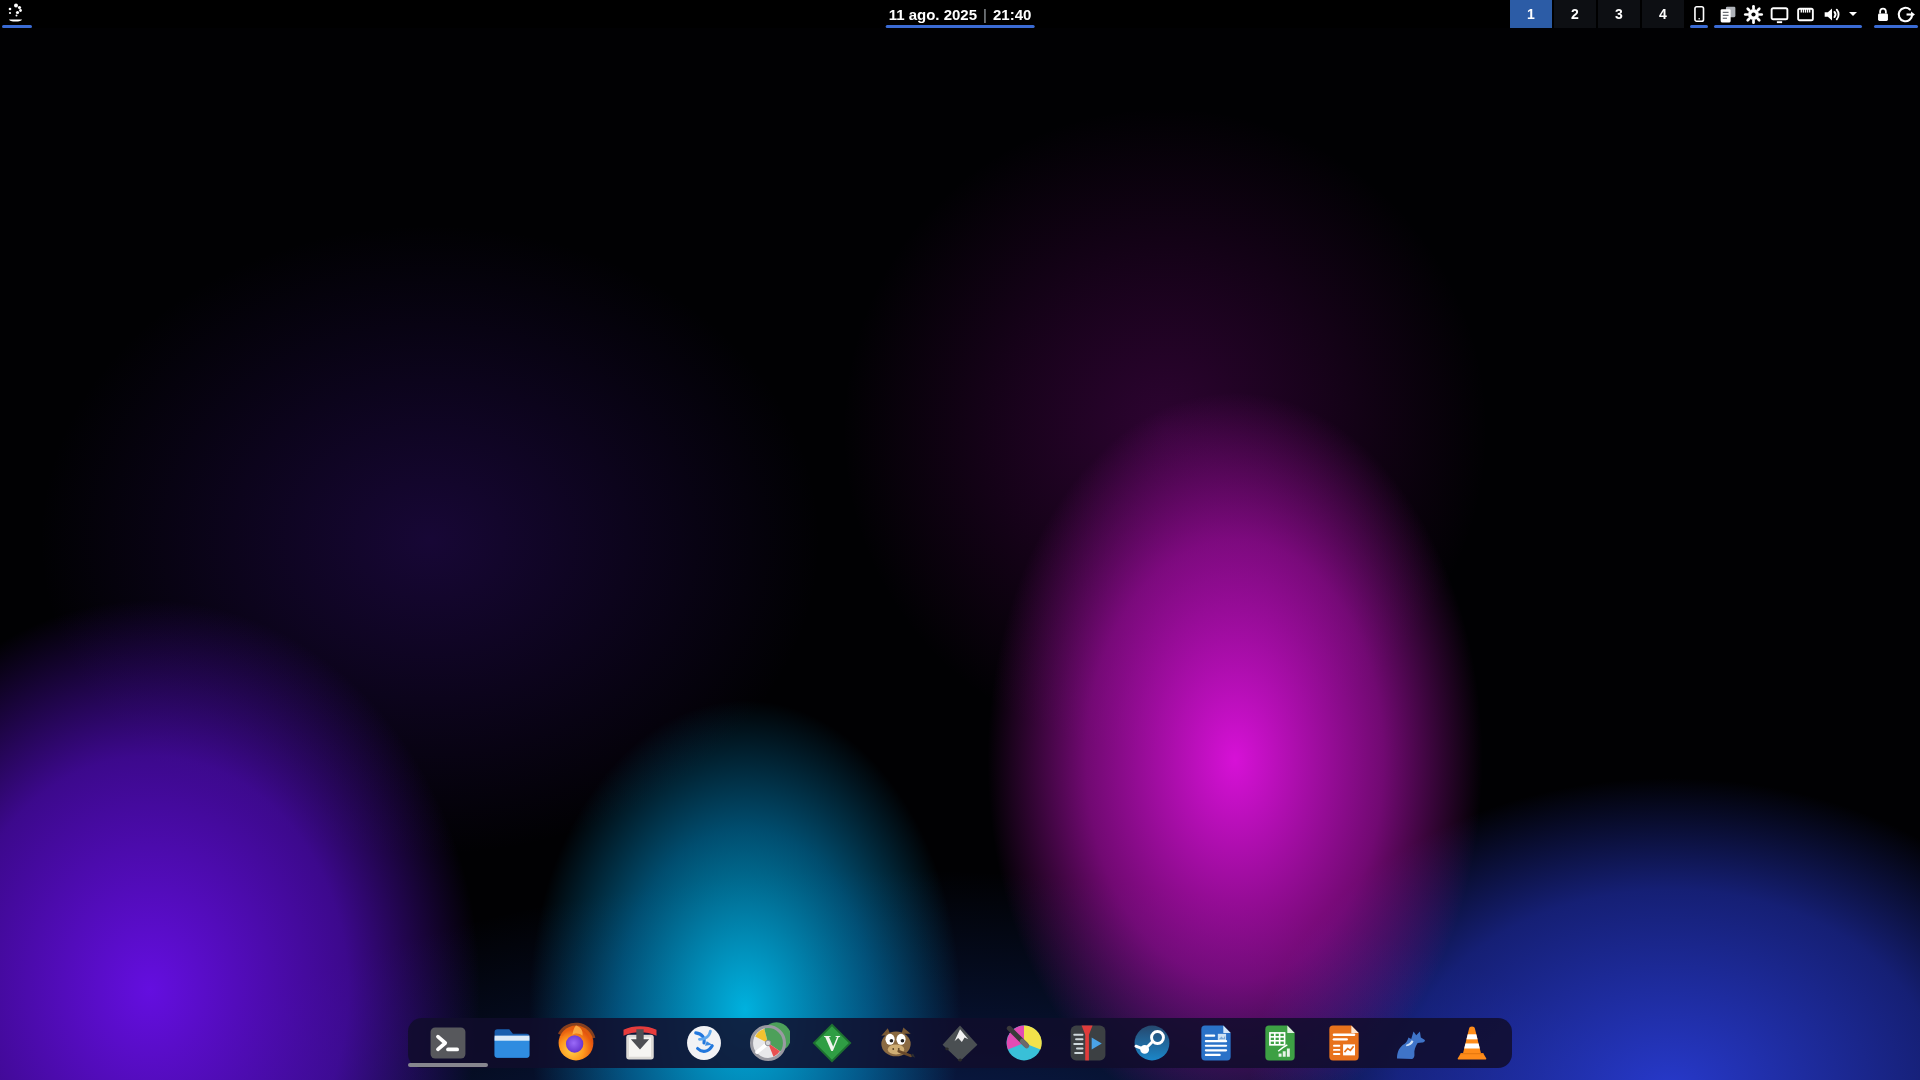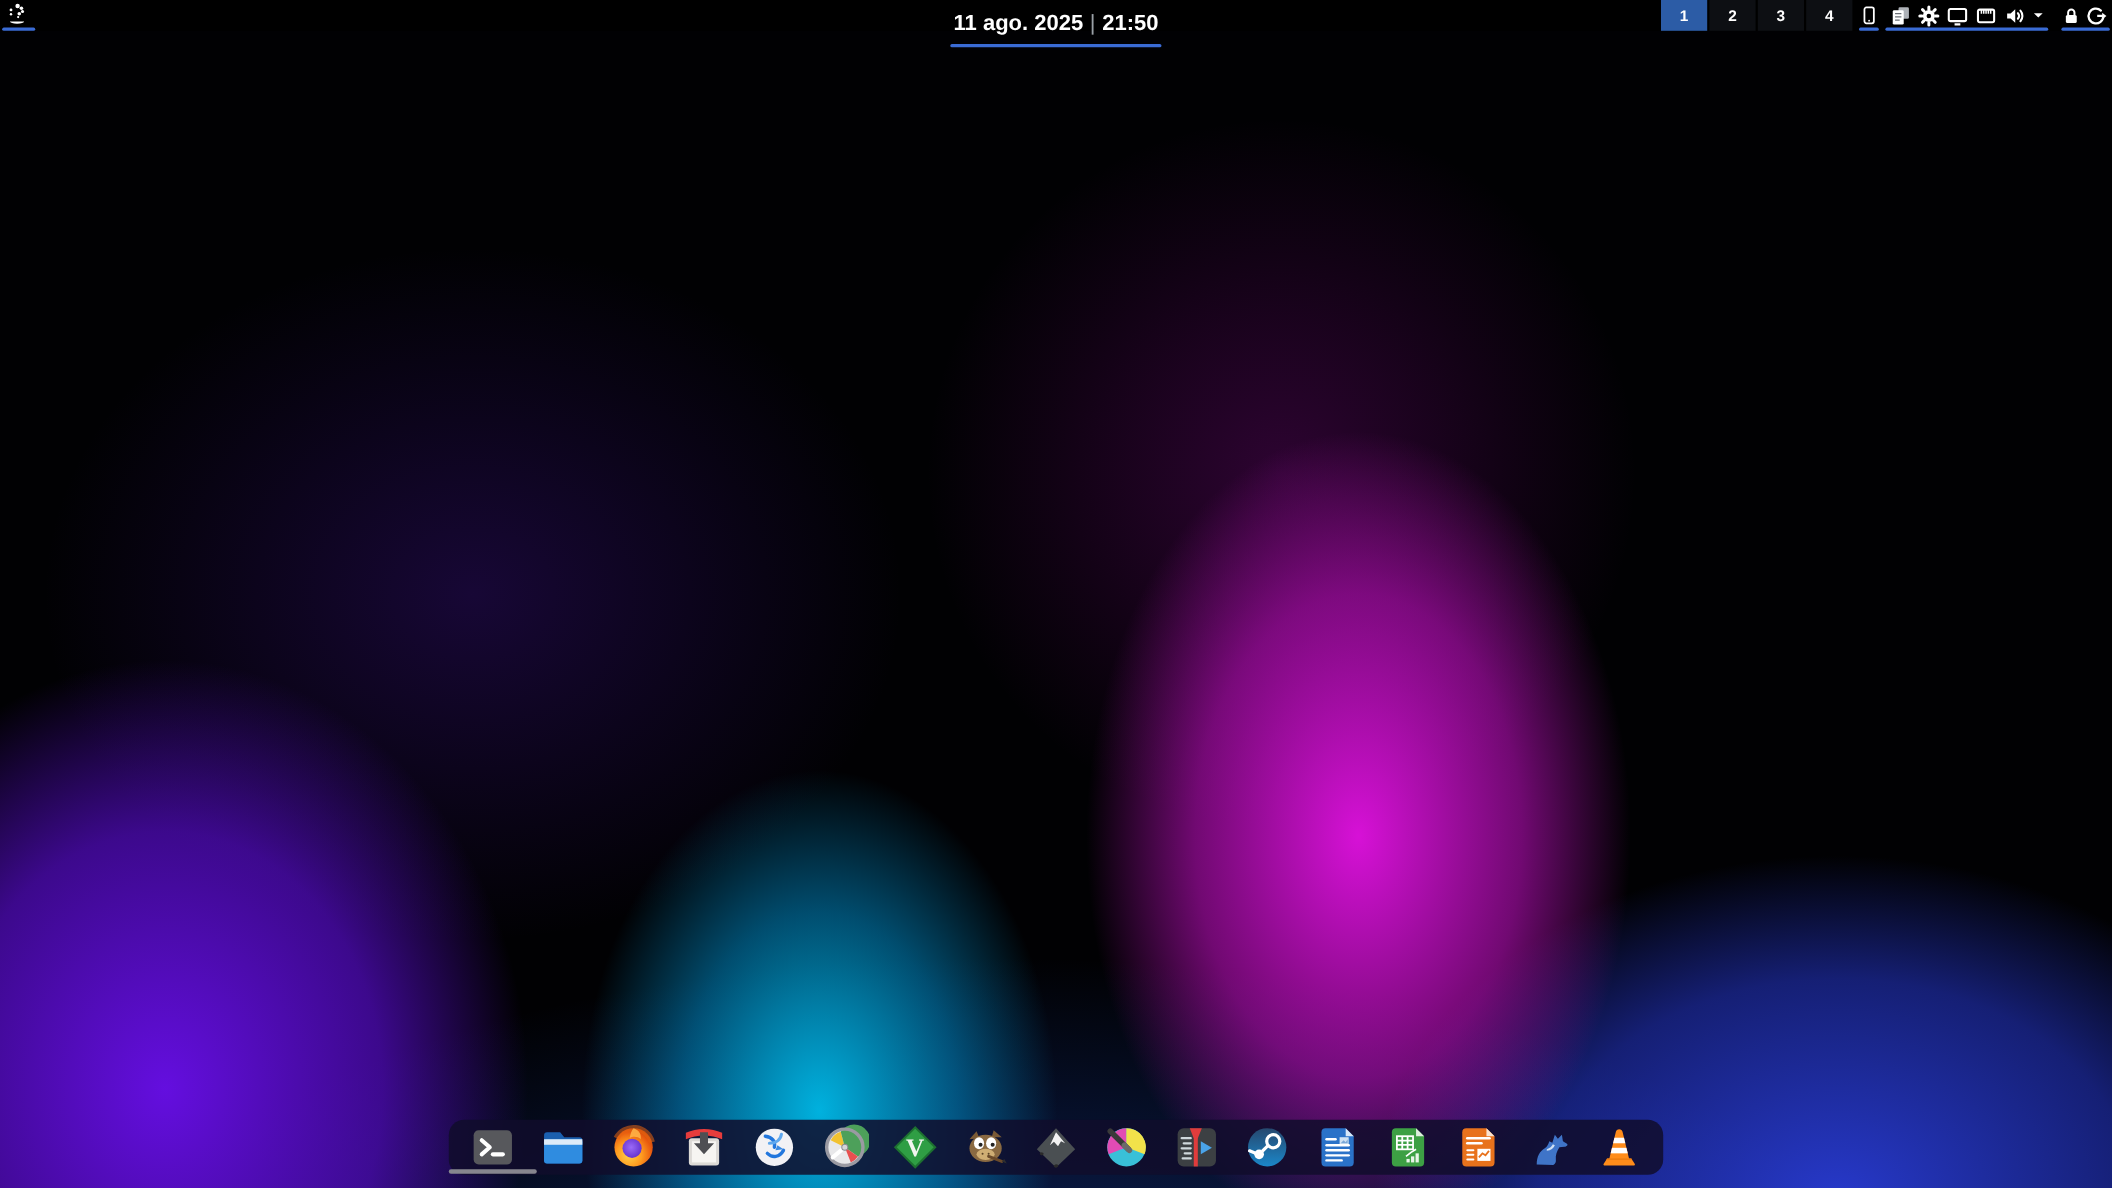--- a/index.html
+++ b/index.html
@@ -20,22 +20,22 @@
     radial-gradient(ellipse 540px 400px at 1670px 1090px, rgba(43,63,224,.9) 0%, rgba(38,56,210,.55) 50%, rgba(18,28,140,0) 78%),
     radial-gradient(ellipse 1150px 520px at 900px 1260px, rgba(28,80,215,.5) 0%, rgba(8,18,80,0) 75%),
     radial-gradient(ellipse 520px 420px at 430px 540px, rgba(70,20,160,.32) 0%, rgba(0,0,0,0) 75%),
     radial-gradient(ellipse 430px 430px at 1165px 430px, rgba(160,10,170,.28) 0%, rgba(0,0,0,0) 75%),
     #010103;}
   
   .topbar{position:absolute;top:0;left:0;width:100%;height:28px;background:var(--bar-bg);z-index:5;}
   .underline{position:absolute;left:0;bottom:0;height:3px;width:100%;background:var(--accent);border-radius:2px;}
   .launcher{position:absolute;left:2px;top:0;width:32px;height:28px;cursor:pointer;}
   .launcher svg{position:absolute;left:3px;top:1px;}
-  .clock{position:absolute;left:50%;top:0;transform:translateX(-50%);height:43px;
-    display:flex;align-items:center;gap:6px;color:#fff;font-size:20px;font-weight:700;
+  .clock{position:absolute;left:50%;top:0;transform:translateX(-50%);height:28px;
+    display:flex;align-items:center;gap:6px;color:#fff;font-size:15px;font-weight:700;
     padding:0 3px;white-space:nowrap;cursor:default;}
   .clock .sep{font-weight:400;color:#9aa0a6;}
   .bar-right{position:absolute;right:2px;top:0;height:28px;display:flex;align-items:stretch;}
   .workspaces{display:flex;height:28px;}
   .ws{position:relative;width:42px;margin-left:2px;border:none;background:#0d0f13;color:#fff;
     font-family:"Liberation Sans",sans-serif;font-size:14px;font-weight:700;cursor:pointer;}
   .ws.active{background:var(--ws-active-bg);}
   .tray-group{position:relative;display:flex;align-items:center;height:28px;}
   .tray-icon{position:relative;display:flex;align-items:center;justify-content:center;
     width:26px;height:25px;cursor:pointer;}
@@ -70,21 +70,21 @@
         <circle cx="11.5" cy="14.5" r="1"></circle>
         <path d="M4 18.5a6.5 2 0 0 0 13 0z"></path>
       </g>
     </svg>
     <div class="underline" style="width:30px;"></div>
   </div>
 
   <div class="clock">
     <span>11 ago. 2025</span>
     <span class="sep">|</span>
-    <span>21:50</span>
+    <span>21:40</span>
     <div class="underline"></div>
   </div>
 
   <div class="bar-right">
 
     <div class="workspaces">
       <button class="ws active">1</button>
       <button class="ws">2</button>
       <button class="ws">3</button>
       <button class="ws">4</button>

